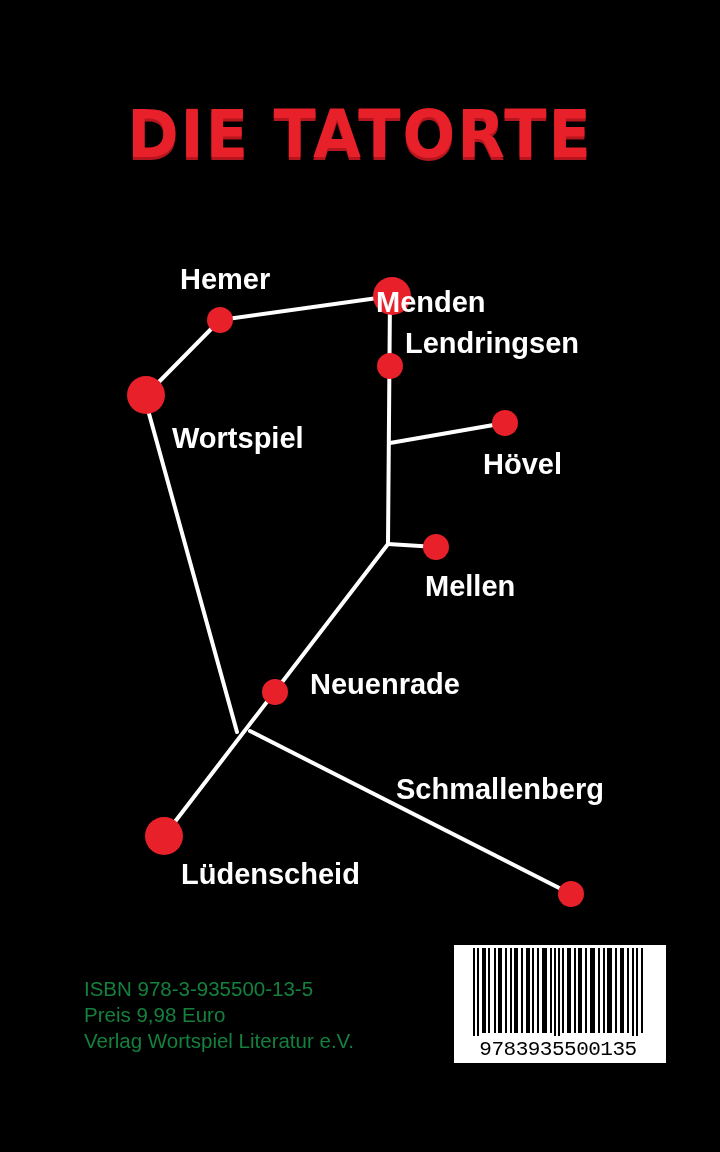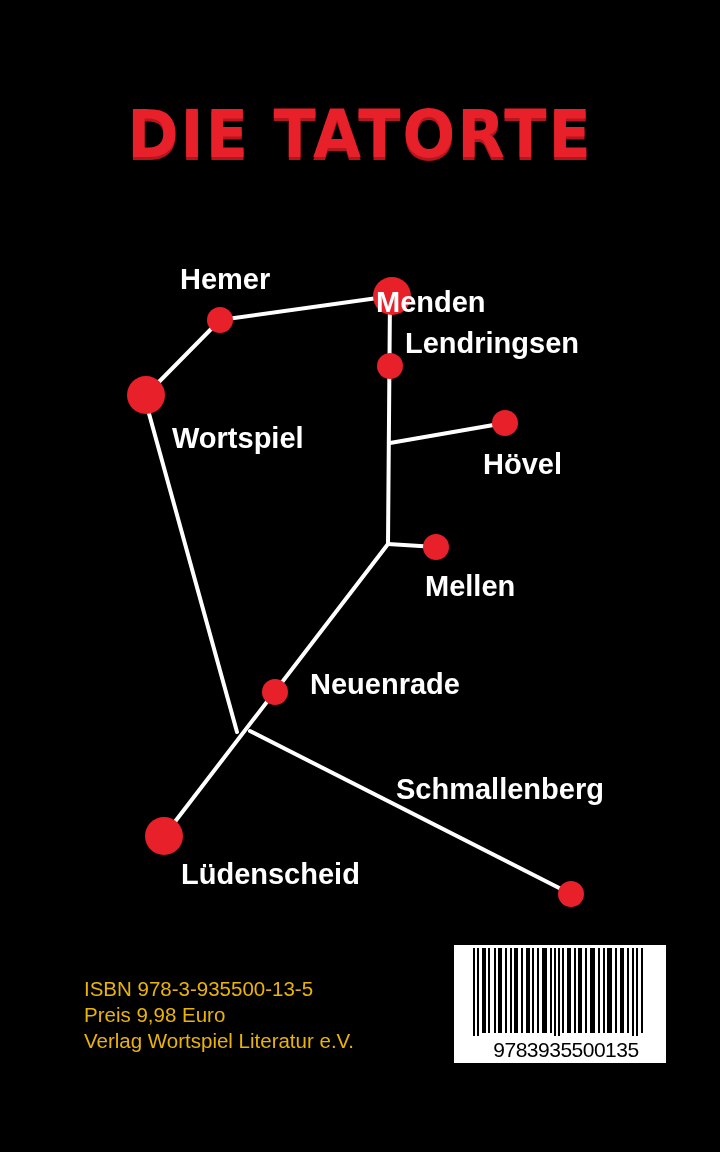--- a/index.html
+++ b/index.html
@@ -9,32 +9,32 @@
       color: #e8202a; font-family: "DejaVu Sans", sans-serif; font-weight: bold;
       font-size: 62px; letter-spacing: 2px; transform: scaleY(1.05);
       text-shadow: 0 3px 0 #b5151d;
     }
     svg.map { position: absolute; left: 0; top: 0; }
     .label {
       position: absolute; color: #fff; font-weight: bold; font-size: 29px;
       font-family: "Liberation Sans", sans-serif; white-space: nowrap; line-height: 1;
     }
     .info {
-      position: absolute; left: 84px; top: 976px; color: #eab308;
+      position: absolute; left: 84px; top: 976px; color: #15803d;
       font-size: 20.5px; line-height: 26px; font-family: "Liberation Sans", sans-serif;
     }
     .info div { white-space: nowrap; }
     .barcode {
       position: absolute; left: 454px; top: 945px; width: 212px; height: 118px;
       background: #fff;
     }
     .barcode svg { position: absolute; left: 0; top: 0; }
     .barcode-num {
-      position: absolute; left: 16px; width: 192px; top: 94px; text-align: center;
-      font-family: Liberation Sans, sans-serif; font-size: 21px; color: #000;
+      position: absolute; left: 8px; width: 192px; top: 94px; text-align: center;
+      font-family: Liberation Mono, monospace; font-size: 21px; color: #000;
       letter-spacing: -0.5px; line-height: 1;
     }
   </style>
 </head>
 <body>
 
 <div class="title">DIE TATORTE</div>
 
 <svg class="map" width="720" height="940" viewBox="0 0 720 940">
   <g stroke="#ffffff" stroke-width="4" fill="none" stroke-linecap="round">

